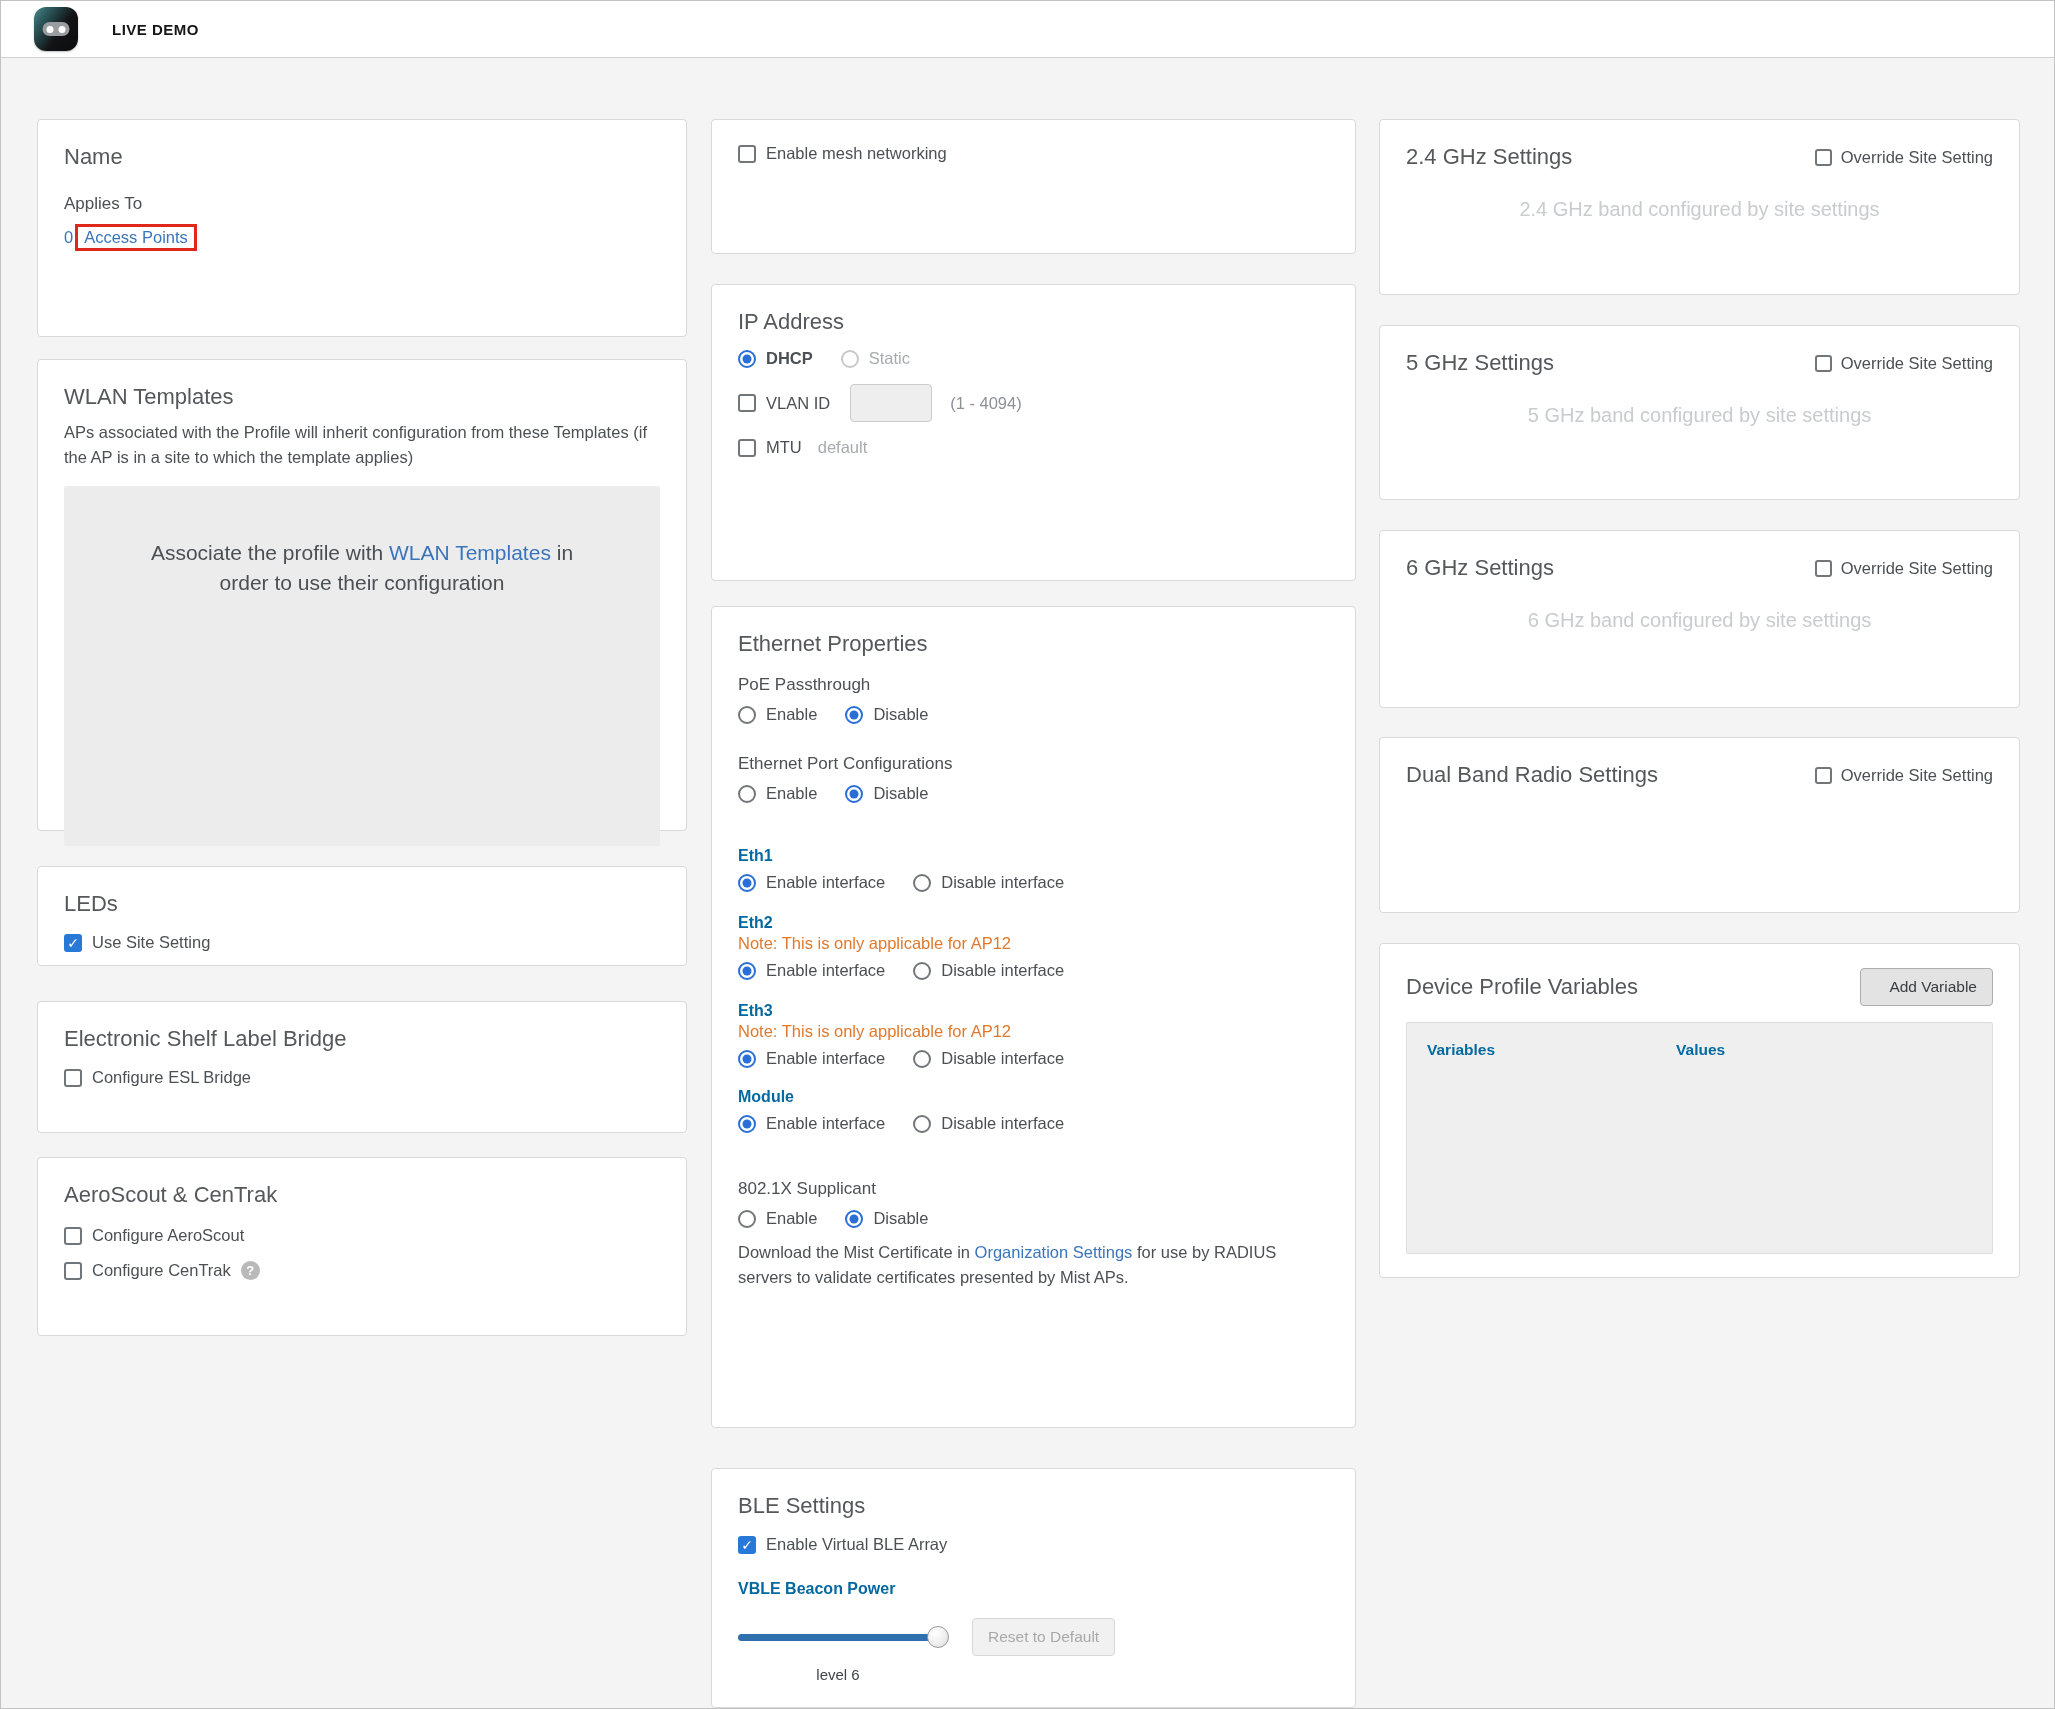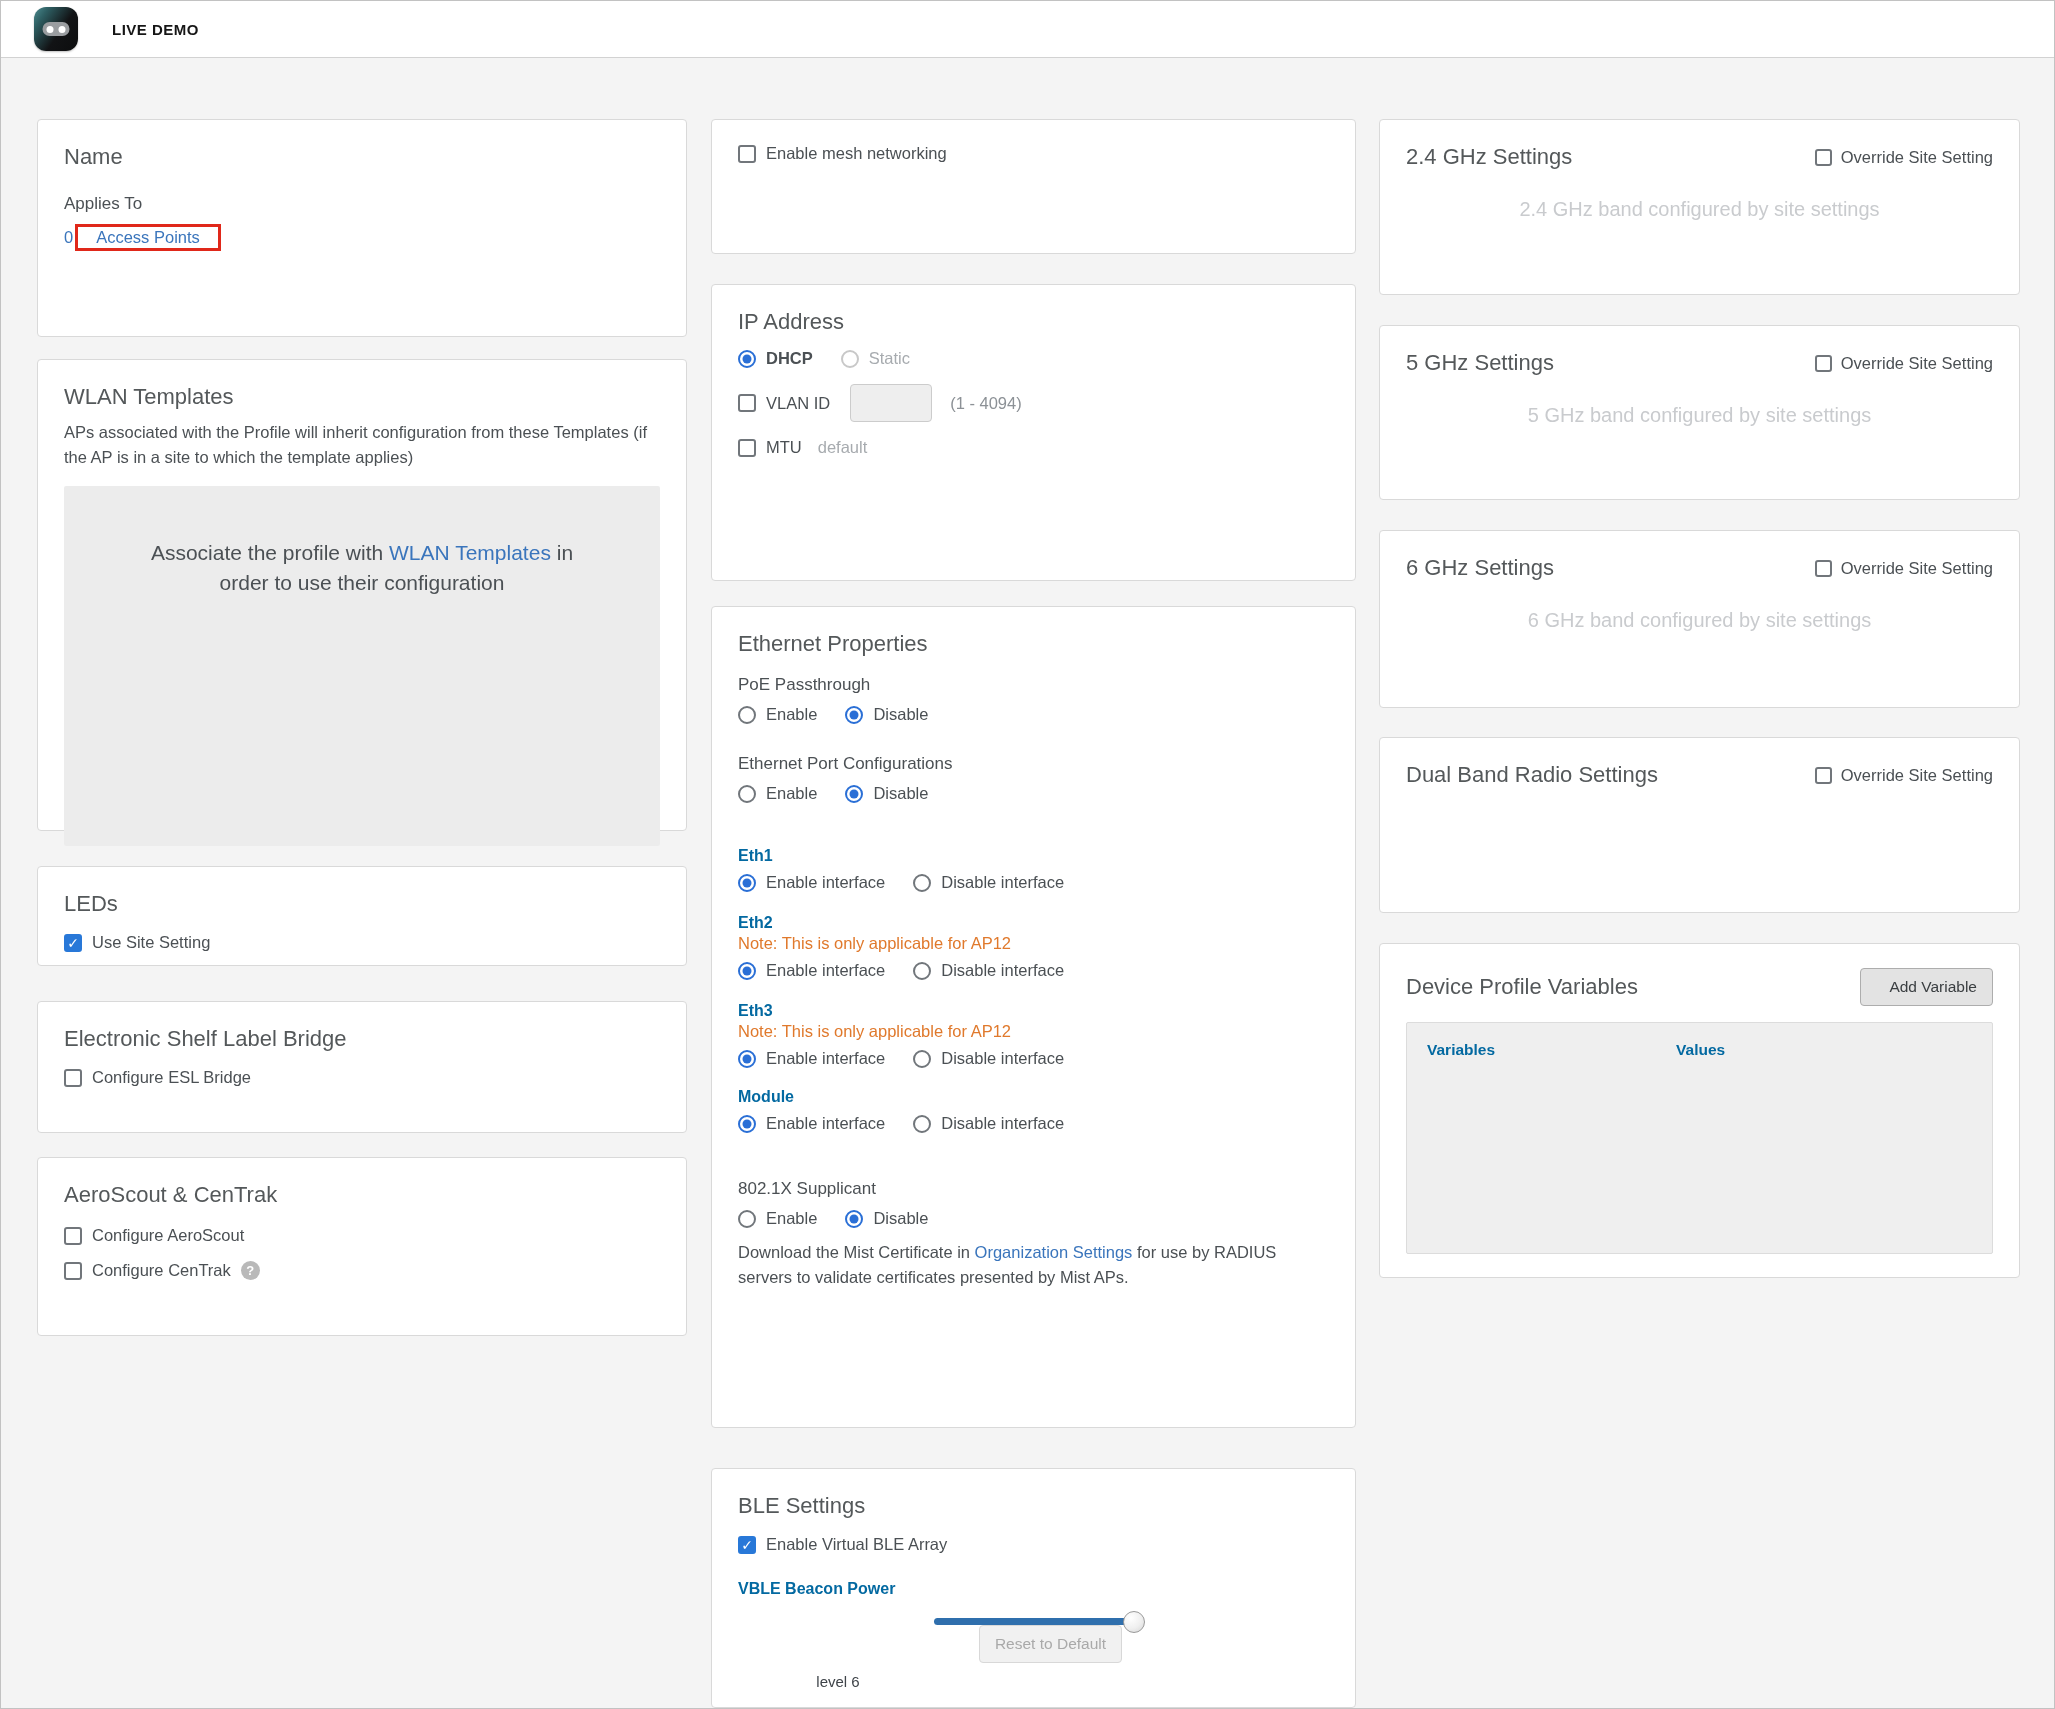--- a/index.html
+++ b/index.html
@@ -43,41 +43,41 @@
   .checkbox.checked::after { content:"✓"; position:absolute; left:50%; top:50%; transform:translate(-50%,-52%); color:#fff; font-size:14px; font-weight:700; }
   .radio { width:18px; height:18px; border:2px solid #71767b; border-radius:50%; background:#fff; flex:none; position:relative; }
   .radio.selected { border-color:#2a6fd6; }
   .radio.selected::after { content:""; position:absolute; left:50%; top:50%; transform:translate(-50%,-50%); width:9px; height:9px; border-radius:50%; background:#2a6fd6; }
   .radio.disabled { border-color:#c8c8c8; }
   .ctl-row > .ctl-label { margin-left:10px; }
   .ctl-row > .radio + .ctl-label + .radio, .ctl-row .spacer { margin-left:28px; }
 
   
   .applies-row { display:flex; align-items:center; margin-top:10px; font-size:16.5px; }
-  .red-box { border:3px solid #e0281a; padding:1px 18px; margin-left:2px; }
+  .red-box { border:3px solid #e0281a; padding:1px 6px; margin-left:2px; }
   .gray-panel { background:#ececec; border-radius:2px; }
   .wlan-panel { height:360px; margin-top:16px; text-align:center; padding:52px 60px 0; font-size:21px; color:#4b5054; line-height:1.45; }
   .help-icon { width:19px; height:19px; border-radius:50%; background:#b9b9b9; color:#fff; font-size:13px; font-weight:700; display:inline-flex; align-items:center; justify-content:center; margin-left:10px; }
 
   .vlan-input { width:82px; height:38px; background:#eeeeee; border:1px solid #cccccc; border-radius:4px; margin-left:20px; }
   .row-gap { margin-top:16px; }
 
   
   .card-head { display:flex; align-items:center; justify-content:space-between; }
   .override { display:flex; align-items:center; }
   .override .ctl-label { margin-left:9px; font-size:16.5px; }
   .band-placeholder { text-align:center; font-size:20px; color:#c9cbce; margin-top:28px; }
 
   
   .btn { font-family:inherit; font-size:15.5px; border-radius:4px; padding:9px 15px; cursor:pointer; }
   .btn-disabled { background:#f1f1f1; border:1px solid #d8d8d8; color:#a9a9a9; cursor:default; }
   .btn-gray { background:#e3e3e3; border:1px solid #adadad; color:#3a3e41;padding-left:28px; }
 
   
-  .slider-row { display:flex; align-items:center; margin-top:20px;flex-direction:column; }
+  .slider-row { display:flex; align-items:center; margin-top:20px; }
   .slider-track { position:relative; width:200px; height:7px; border-radius:4px; background:#2f6fad; }
   .slider-thumb { position:absolute; right:-11px; top:50%; transform:translateY(-50%); width:22px; height:22px; border-radius:50%;
                   background:radial-gradient(circle at 35% 30%, #ffffff 0%, #efefef 55%, #d5d5d5 100%); border:1px solid #9a9a9a; }
   .level-label { width:200px; text-align:center; font-size:15px; color:#3f4449; margin-top:10px; }
 
   
   .vars-panel { margin-top:16px; height:232px; background:#efefef; border:1px solid #dcdcdc; border-radius:2px; padding:18px 20px; position:relative; }
   .vars-panel .col-values { position:absolute; left:46%; top:18px; }
 
   .mb8{margin-bottom:8px;} .mb10{margin-bottom:10px;} .mb12{margin-bottom:12px;} .mb14{margin-bottom:14px;} .mb16{margin-bottom:16px;} .mb18{margin-bottom:18px;}

